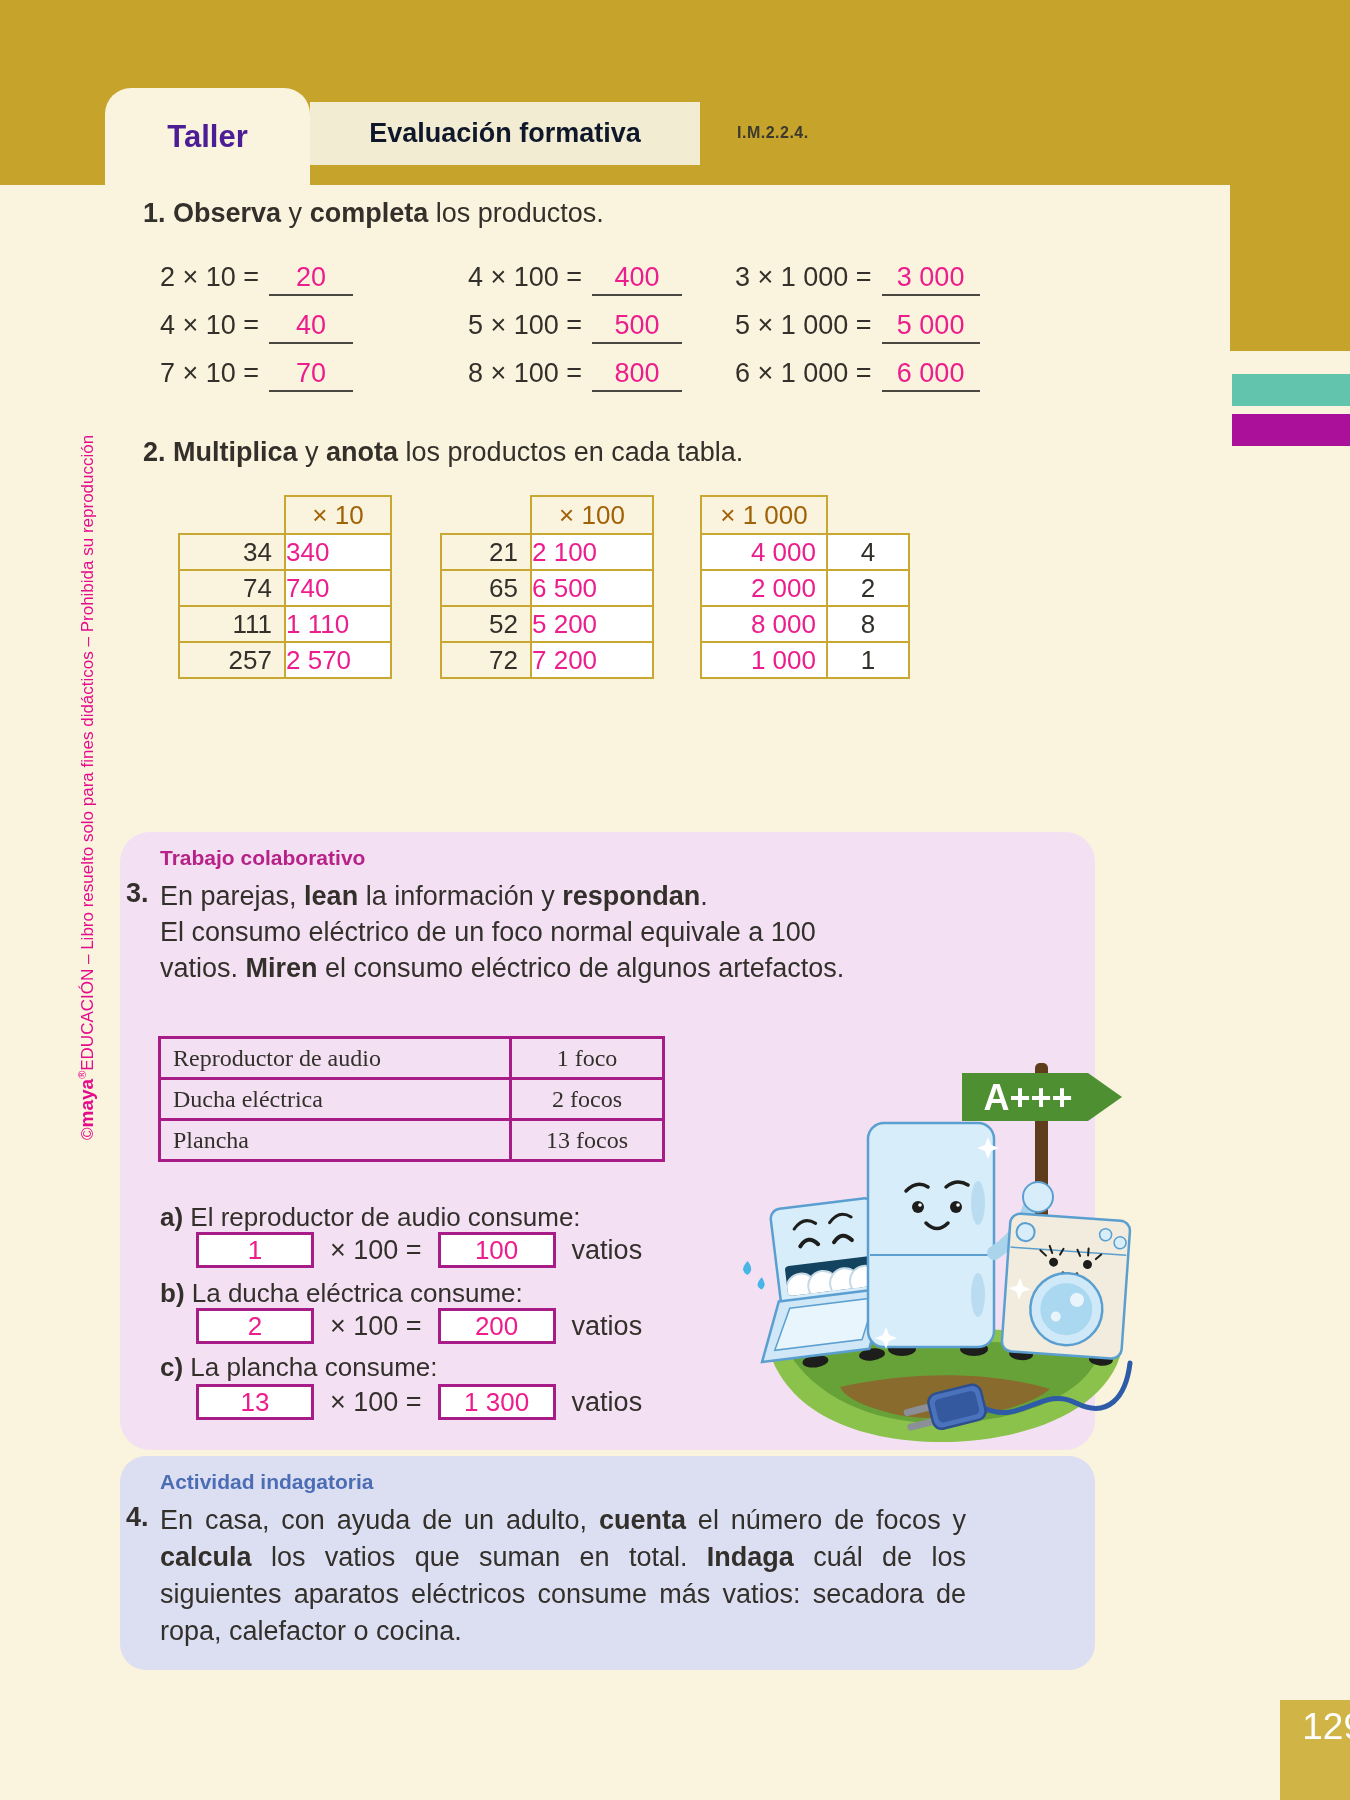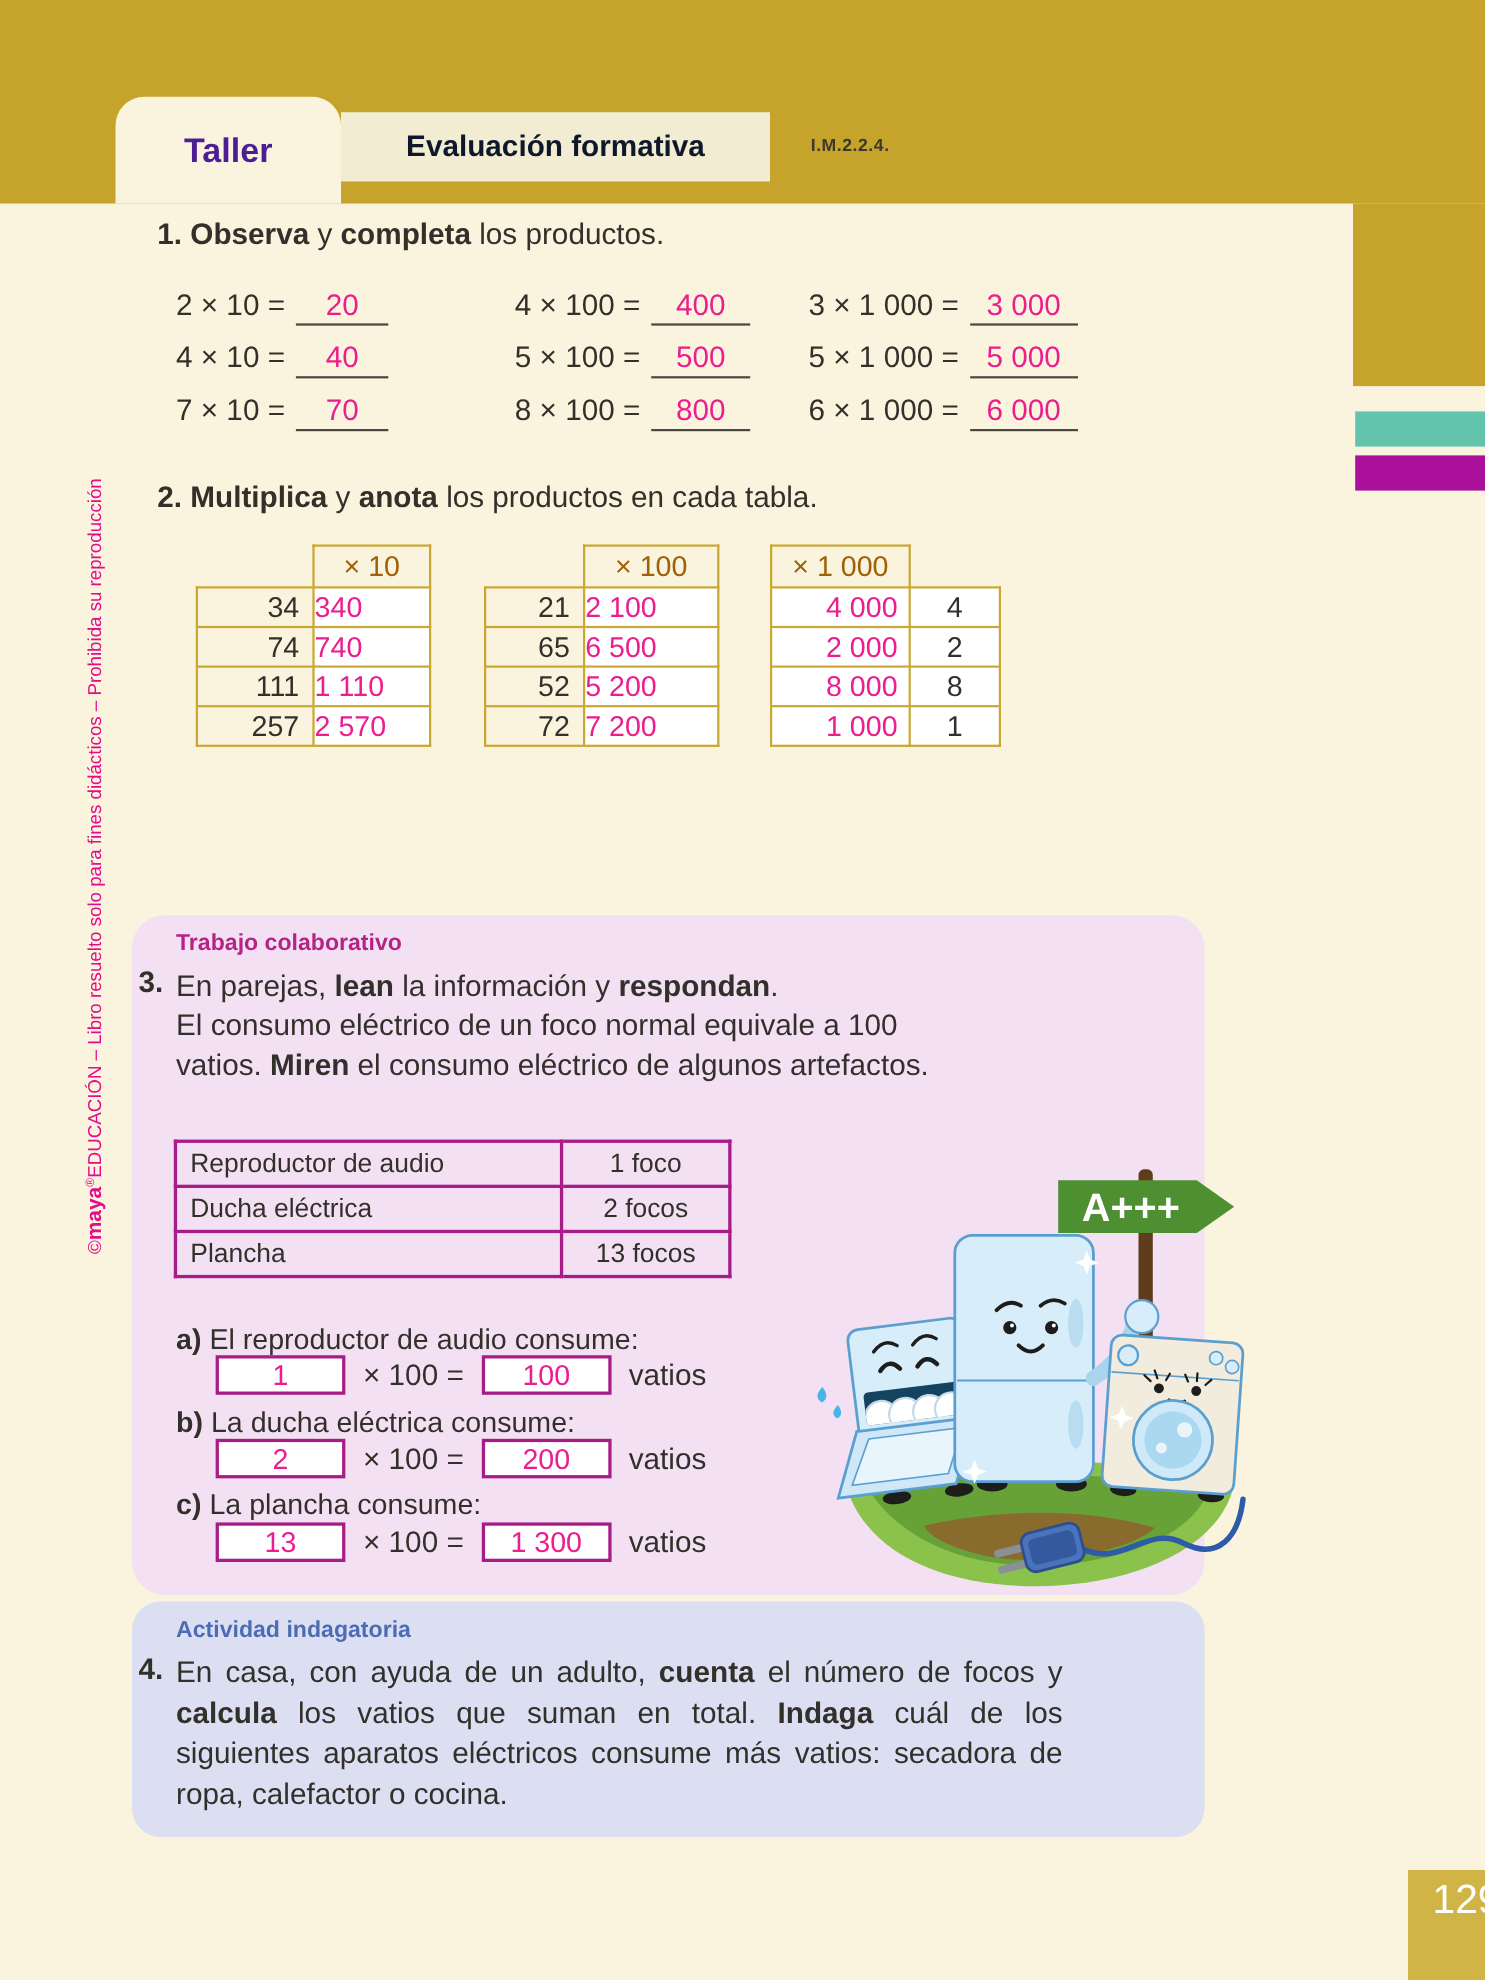--- a/index.html
+++ b/index.html
@@ -45,21 +45,21 @@
   .bluebox{left:120px;top:1456px;width:975px;height:214px;background:#dcdff2;border-radius:26px;}
   .badge-p{font-size:21px;font-weight:700;color:#b72287;}
   .badge-b{font-size:21px;font-weight:700;color:#4c6db5;}
   .num{font-size:27px;font-weight:700;}
   .body3{font-size:27px;line-height:36px;white-space:nowrap;}
   .body3 b{font-weight:700;}
   .body4{font-size:27px;line-height:37px;width:806px;text-align:justify;}
   .body4 b{font-weight:700;}
   
   .atable table{border-collapse:collapse;}
-  .atable td{border:3px solid #a81c88;font-size:24px;height:38px;padding:0;color:#33302b;}
+  .atable td{border:3px solid #a81c88;font-size:24px;height:38px;padding:0;color:#33302b;font-family:Liberation Serif, serif;}
   .atable td.c1{width:336px;padding-left:12px;text-align:left;}
   .atable td.c2{width:150px;text-align:center;}
   
   .qlabel{font-size:26px;white-space:nowrap;}
   .qlabel b{font-weight:700;}
   .qrow{display:flex;align-items:center;font-size:27px;white-space:nowrap;}
   .abox{display:inline-block;width:112px;height:30px;line-height:30px;background:#fff;
         border:3px solid #a81c88;text-align:center;color:#ec1d8d;font-size:26px;}
   .qop{margin:0 16px;}
   .qunit{margin-left:16px;}

